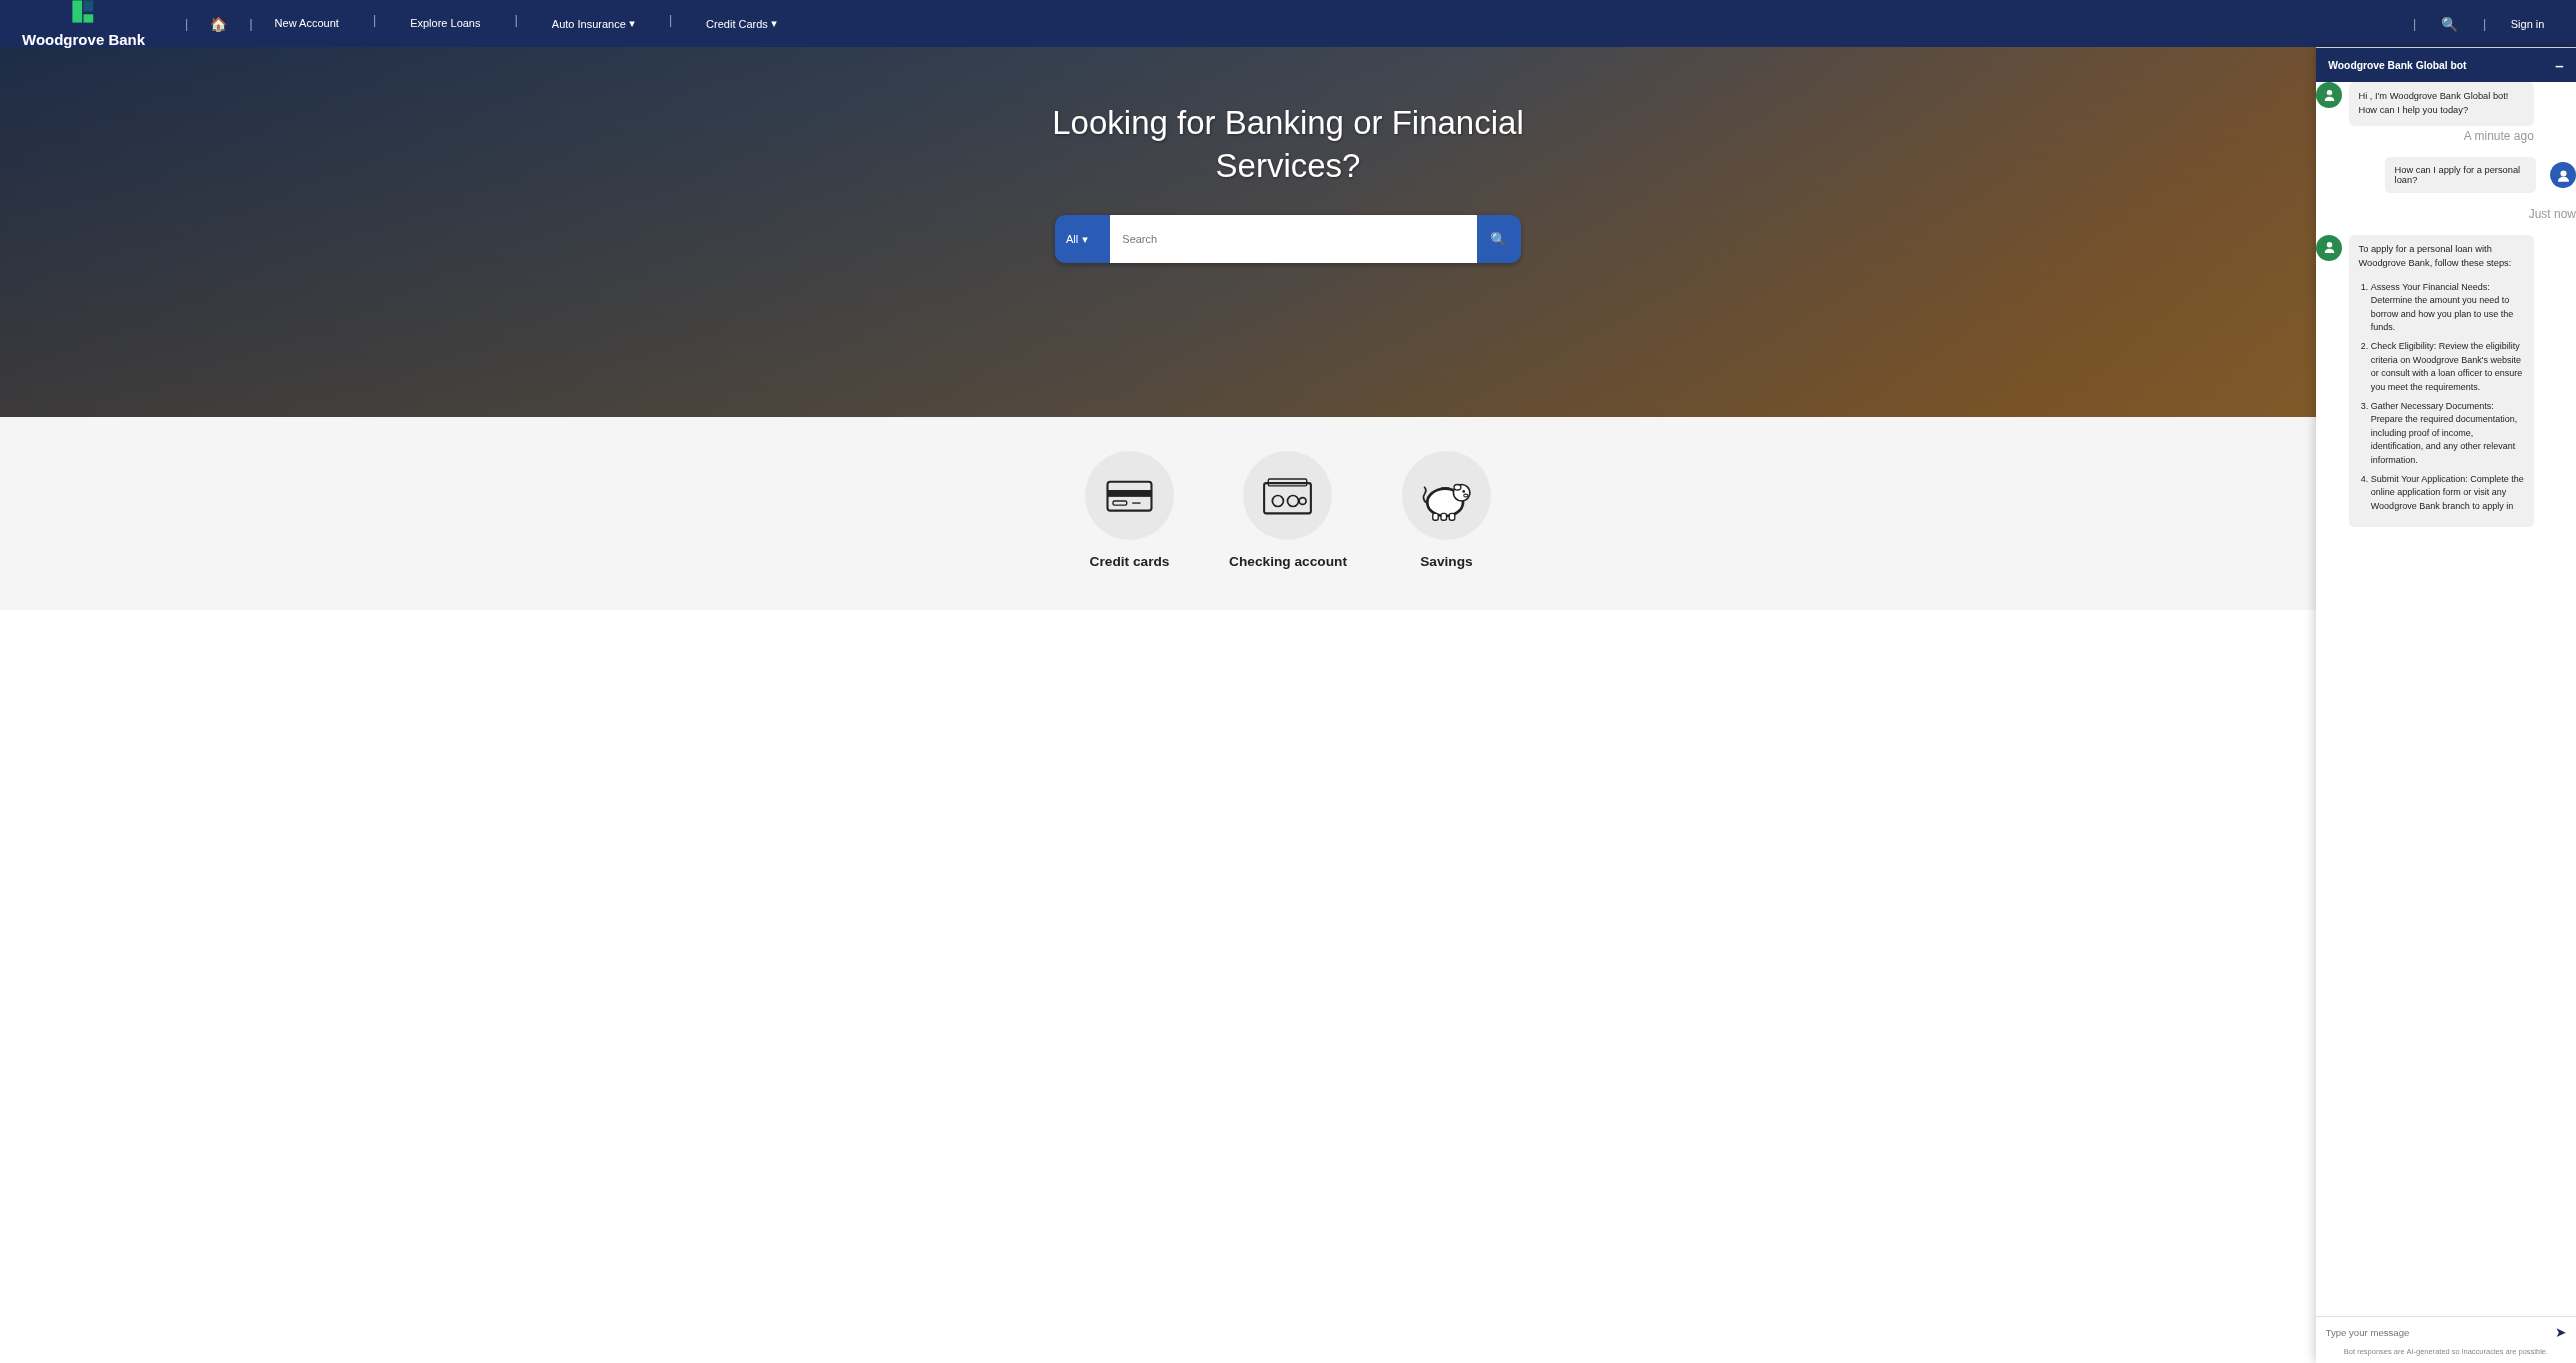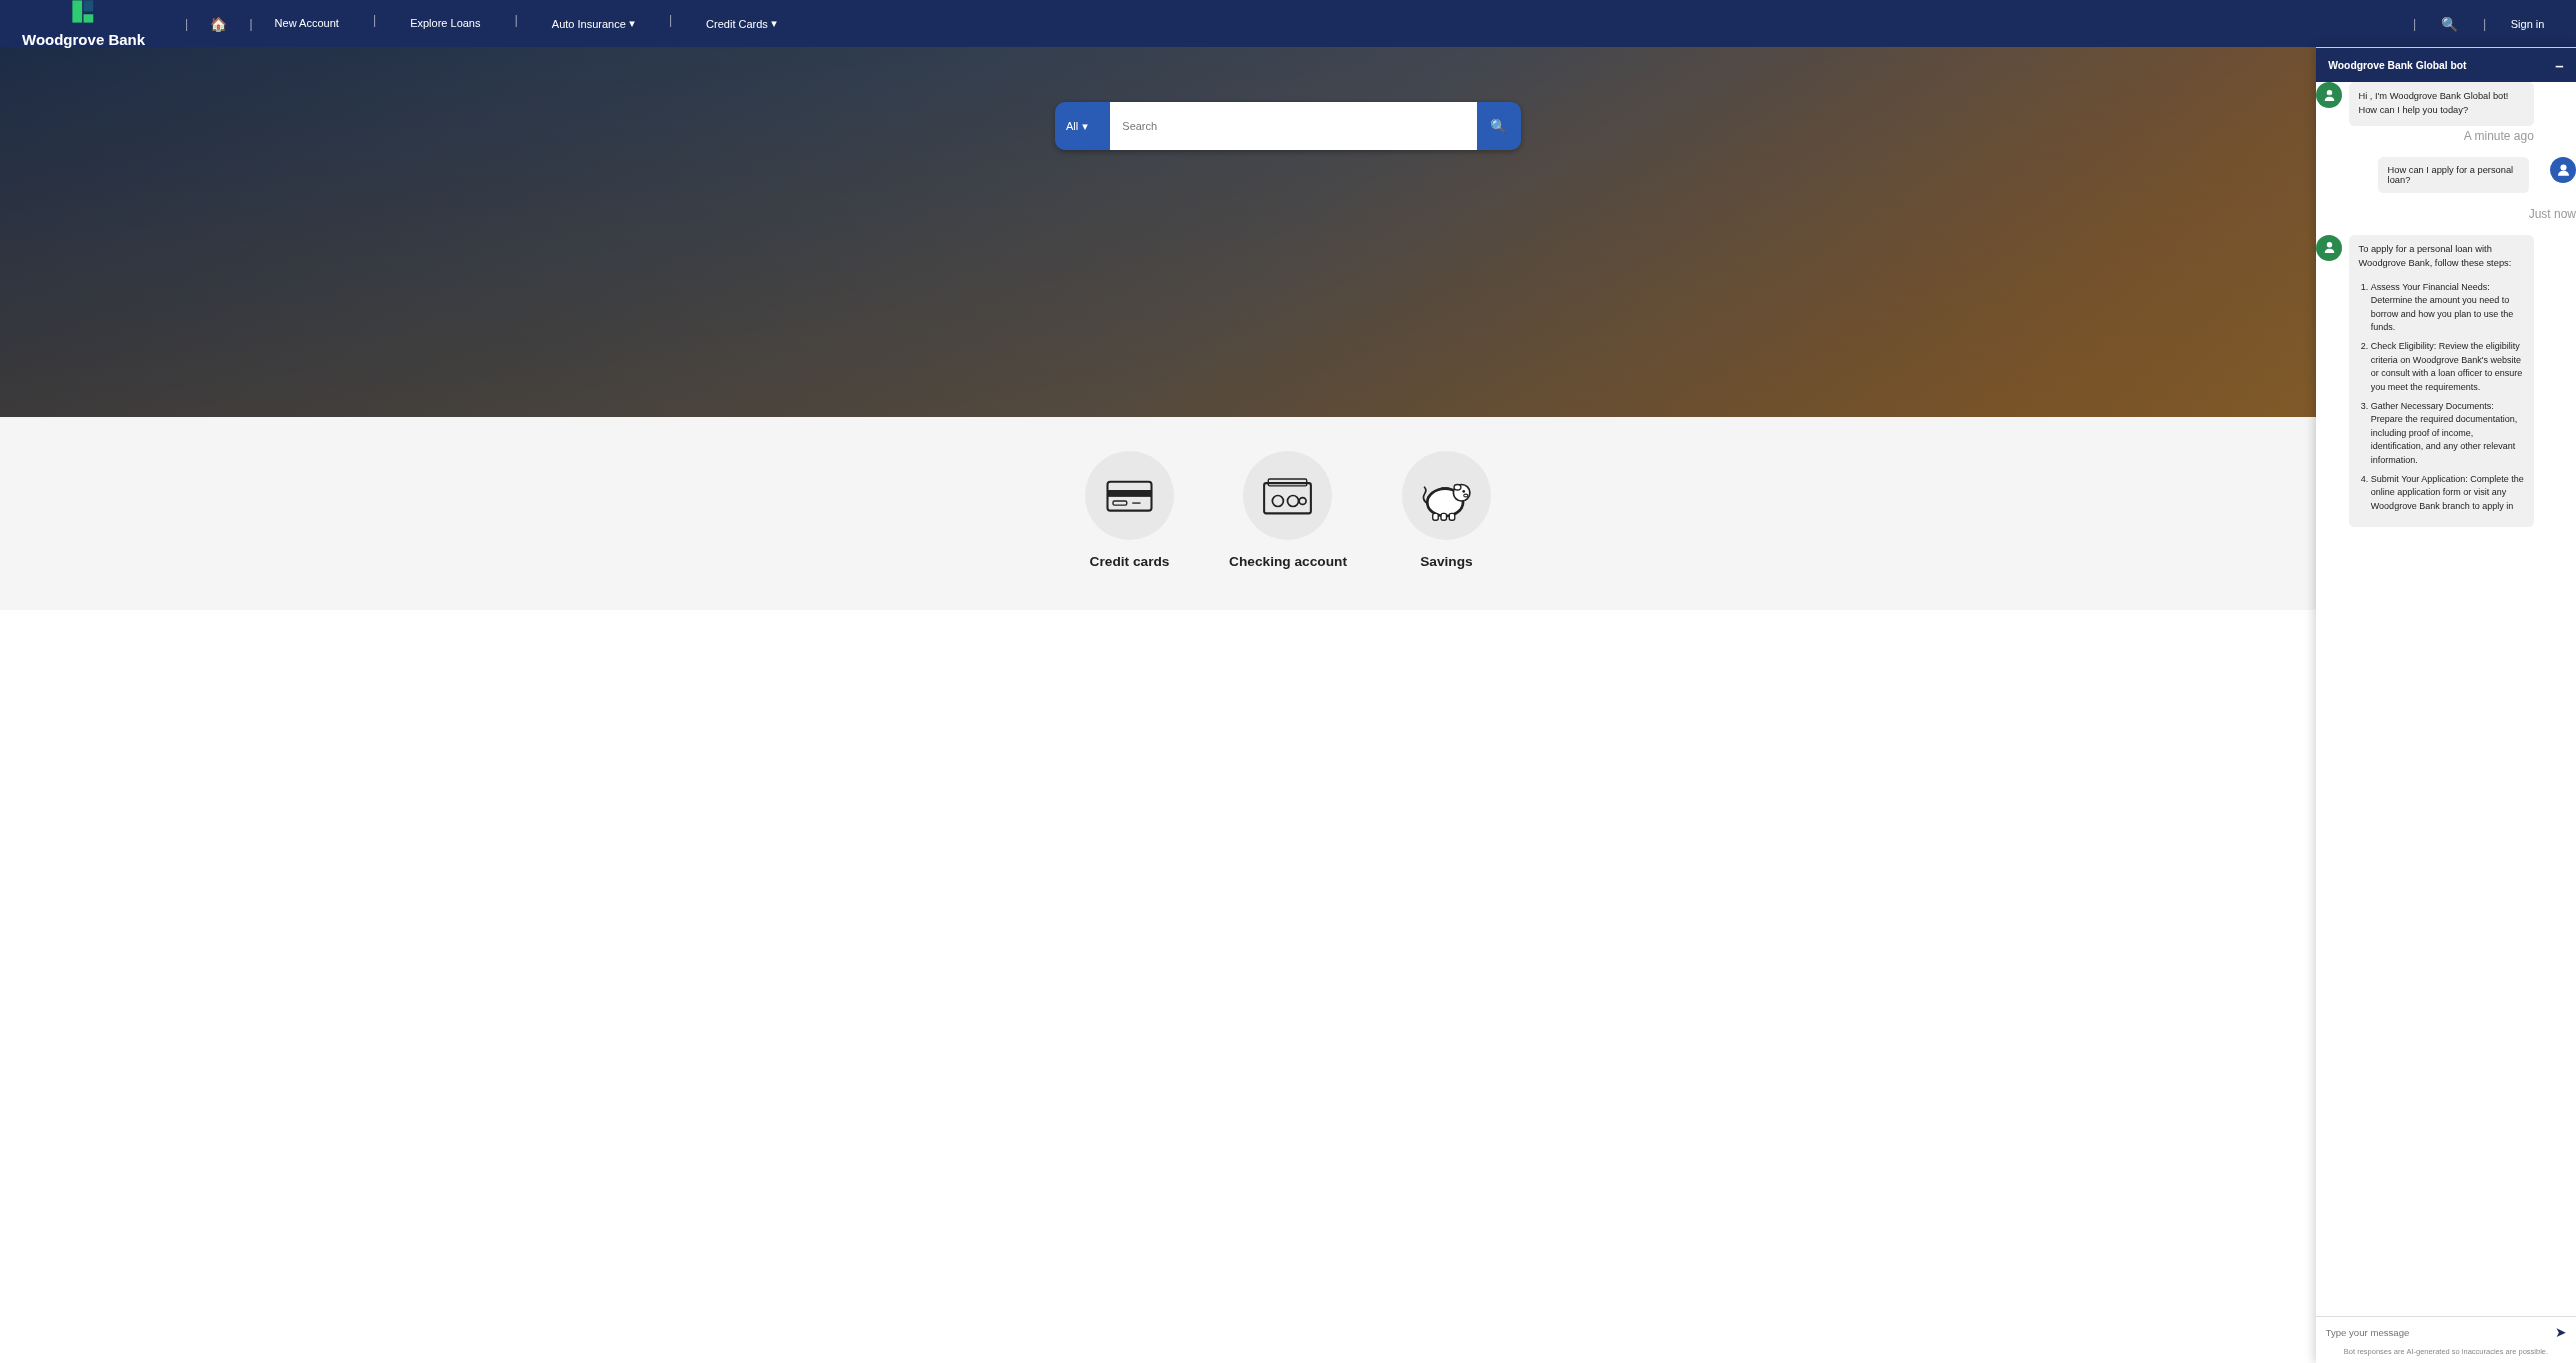--- a/index.html
+++ b/index.html
@@ -214,22 +214,22 @@
       background: #fff;
     }
     .msg-bot-row {
       display: flex;
       gap: 6.9px;
       align-items: flex-start;
     }
     .msg-user-row {
       display: flex;
       justify-content: flex-end;
-      align-items: flex-start;
-      gap: 21px;
+      align-items: center;
+      gap: 14px;
     }
     .bot-avatar {
       width: 26px;
       height: 26px;
       background: #2a8a4e;
       border-radius: 50%;
       display: flex;
       align-items: center;
       justify-content: center;
       color: white;
@@ -365,20 +365,21 @@
   <div class="hero-bg"></div>
 
   <div style="position:absolute;bottom:0;left:0;right:260px;height:100%;overflow:hidden;z-index:1;">
 
     <div style="position:absolute;bottom:0;left:0;right:0;height:100%;background:
       linear-gradient(to bottom right, rgba(30,50,80,0.3) 0%, rgba(200,130,30,0.4) 100%);">
     </div>
   </div>
 
   <div class="hero-content">
+    <h1 class="hero-title">Looking for Banking or Financial Services?</h1>
 
     <div class="search-bar">
       <div class="search-dropdown">
         <span>All</span>
         <span>▾</span>
       </div>
       <input class="search-input" type="text" placeholder="Search" style="">
       <button class="search-btn">
         <span>🔍</span>
       </button>

